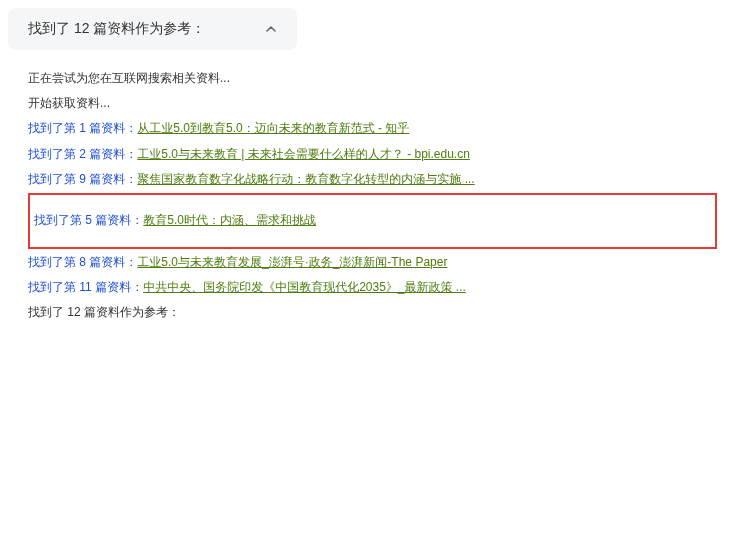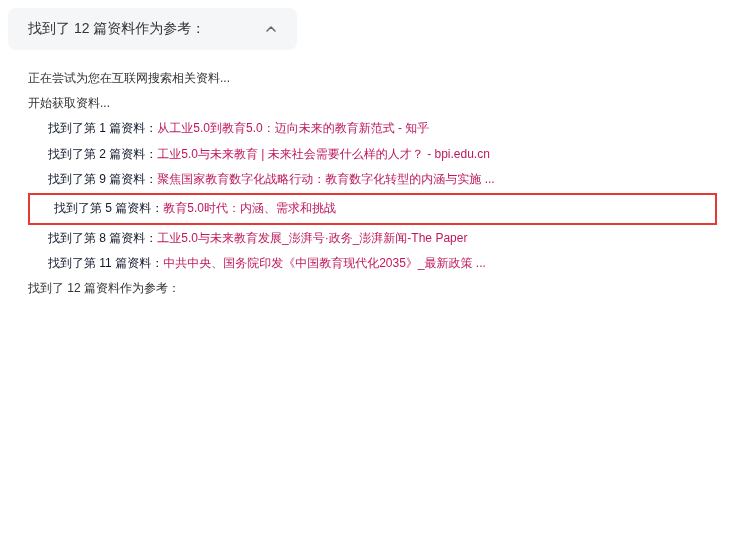--- a/index.html
+++ b/index.html
@@ -32,30 +32,30 @@
     }
     .content {
       padding: 0 28px 16px 28px;
     }
     .line {
       line-height: 2.1;
       color: #333;
       font-size: 12px;
     }
     .line-prefix {
-      color: #0f172a;
-      margin-left: 20px;
+      color: #1d4ed8;
     }
     .link {
-      color: #be185d;
+      color: #4d7c0f;
+      text-decoration: underline;
       cursor: pointer;
     }
     .highlight-box {
       border: 2px solid #e53935;
-      padding: 3px 4px;
+      padding: 15px 4px;
       margin: 1px 0;
       display: block;
     }
     .highlight-box .line {
       line-height: 1.8;
     }
   </style>
 </head>
 <body>
 

